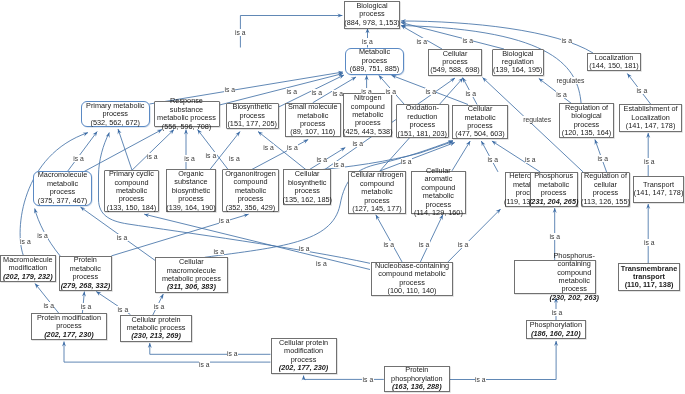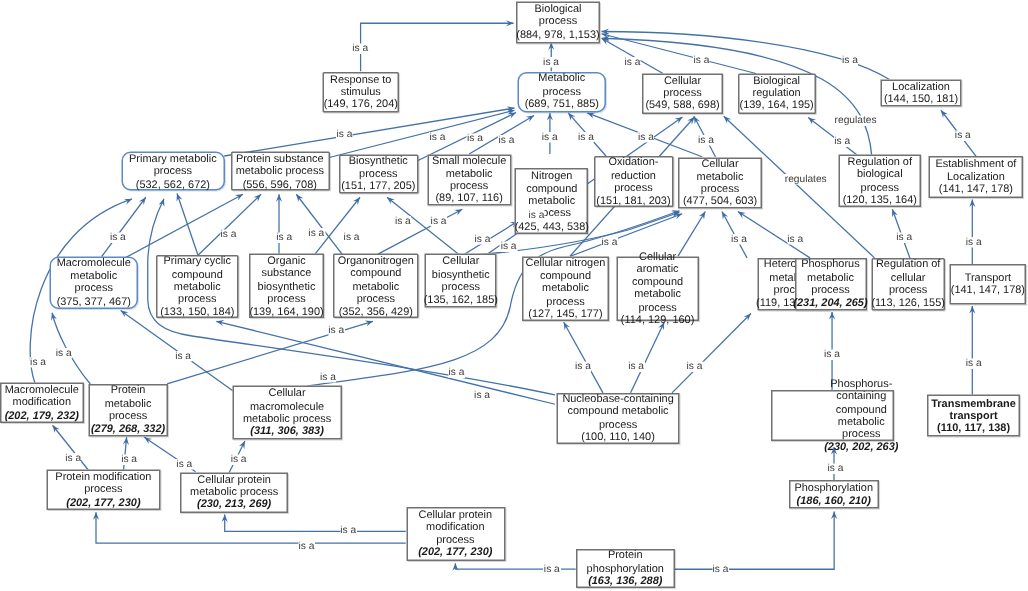--- a/index.html
+++ b/index.html
@@ -186,25 +186,20 @@
     <div class="elabel" style="left: 198.6px; top: 360.5px;">is a</div>
     <div class="elabel" style="left: 226.5px; top: 349.8px;">is a</div>
     <div class="elabel" style="left: 362.2px; top: 375.8px;">is a</div>
     <div class="elabel" style="left: 474.6px; top: 375.9px;">is a</div>
     <div class="elabel" style="left: 551.3px; top: 309.2px;">is a</div>
     <div class="node gray" style="left: 344px; top: 0.5px; width: 56px; height: 28px;">
       <div>Biological</div>
       <div>process</div>
       <div class="num">(884, 978, 1,153)</div>
     </div>
-    <div class="node gray" style="left: 215px; top: 47.5px; width: 51px; height: 27.5px; border-radius: 1px;">
-      <div>Response to</div>
-      <div>stimulus</div>
-      <div class="num">(149, 176, 204)</div>
-    </div>
     <div class="node blue" style="left: 345px; top: 47.5px; width: 59px; height: 27px; border-radius: 6px;">
       <div>Metabolic</div>
       <div>process</div>
       <div class="num">(689, 751, 885)</div>
     </div>
     <div class="node gray" style="left: 428px; top: 49px; width: 54px; height: 26.5px;">
       <div>Cellular</div>
       <div>process</div>
       <div class="num">(549, 588, 698)</div>
     </div>
@@ -216,36 +211,36 @@
     <div class="node gray" style="left: 587px; top: 53px; width: 54px; height: 18px;">
       <div>Localization</div>
       <div class="num">(144, 150, 181)</div>
     </div>
     <div class="node blue" style="left: 81px; top: 101.3px; width: 68.5px; height: 26px; border-radius: 6px;">
       <div>Primary metabolic</div>
       <div>process</div>
       <div class="num">(532, 562, 672)</div>
     </div>
     <div class="node gray" style="left: 153.5px; top: 101.3px; width: 66px; height: 26px; border-radius: 1px;">
-      <div>Protein substance</div>
+      <div>Response substance</div>
       <div>metabolic process</div>
       <div class="num">(556, 596, 708)</div>
     </div>
     <div class="node gray" style="left: 225.7px; top: 102.7px; width: 53px; height: 26.5px; border-radius: 1px;">
       <div>Biosynthetic</div>
       <div>process</div>
       <div class="num">(151, 177, 205)</div>
     </div>
     <div class="node gray" style="left: 284.5px; top: 102.7px; width: 56.5px; height: 34.7px;">
       <div>Small molecule</div>
       <div>metabolic</div>
       <div>process</div>
       <div class="num">(89, 107, 116)</div>
     </div>
-    <div class="node gray" style="left: 343.2px; top: 112px; width: 49.3px; height: 44.3px;">
+    <div class="node gray" style="left: 343.2px; top: 93px; width: 49.3px; height: 44.3px;">
       <div>Nitrogen</div>
       <div>compound</div>
       <div>metabolic</div>
       <div>process</div>
       <div class="num">(425, 443, 538)</div>
     </div>
     <div class="node gray" style="left: 396px; top: 104px; width: 52.6px; height: 34.2px; border-radius: 1px;">
       <div>Oxidation-</div>
       <div>reduction</div>
       <div>process</div>

